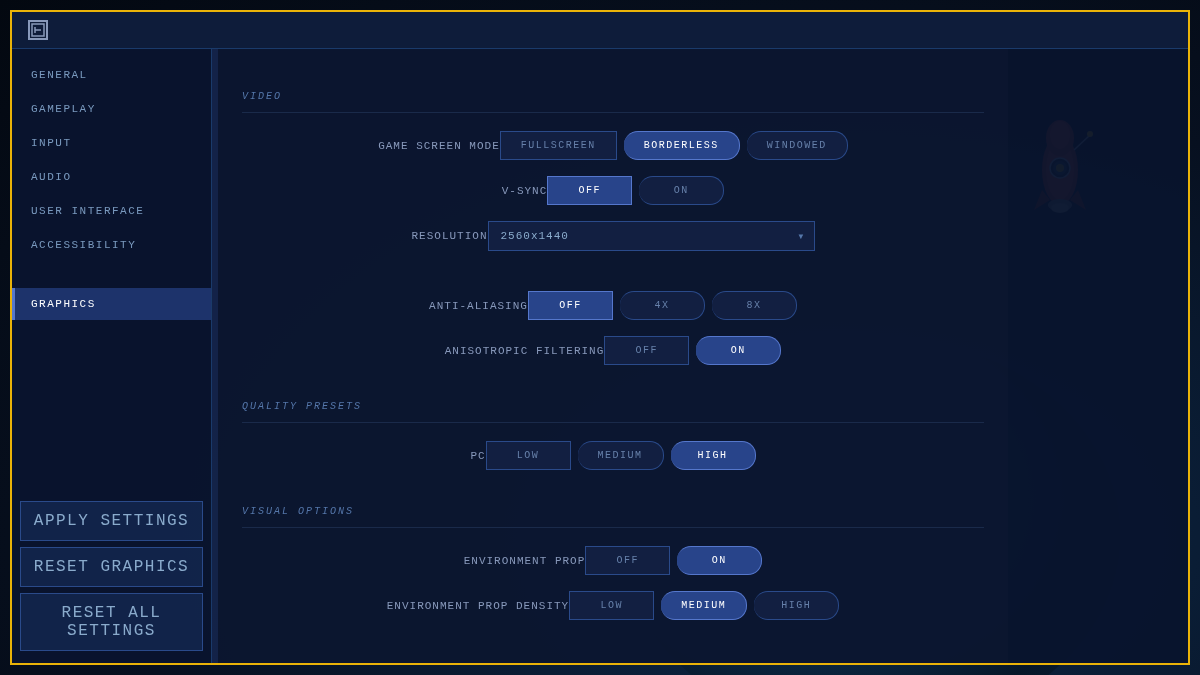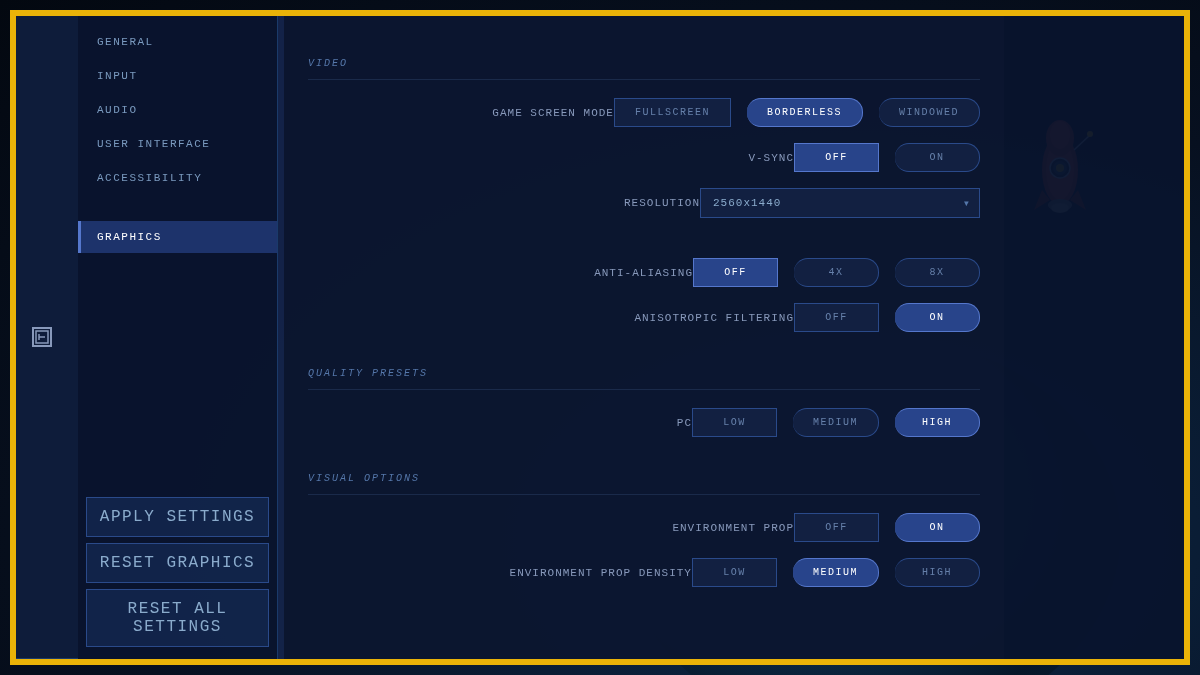--- a/index.html
+++ b/index.html
@@ -44,24 +44,24 @@
     }
 
     
     .main-panel {
       position: absolute;
       top: 10px;
       left: 10px;
       right: 10px;
       bottom: 10px;
       background: rgba(8, 20, 45, 0.95);
-      border: 6px solid #eab308;
+      border: 2px solid #eab308;
       z-index: 10;
       display: flex;
-      flex-direction: row;
+      flex-direction: column;
     }
 
     .title-bar {
       display: flex;
       align-items: center;
       padding: 8px 16px;
       background: rgba(15, 30, 60, 0.9);
       border-bottom: 1px solid #1a3a6a;
       gap: 10px;
     }
@@ -184,35 +184,35 @@
       text-transform: uppercase;
       padding: 4px 0 10px;
       border-bottom: 1px solid #1a2a4a;
       margin-bottom: 10px;
       font-style: italic;
     }
 
     .setting-row {
       display: flex;
       align-items: center;
-      justify-content: flex-end;
+      justify-content: center;
       padding: 8px 0;
       min-height: 44px;
     }
 
     .setting-label {
       color: #8899bb;
       font-size: 11px;
       letter-spacing: 1px;
       text-transform: uppercase;
     }
 
     .btn-group {
       display: flex;
-      gap: 16px;
+      gap: 7px;
     }
 
     .toggle-btn {
       padding: 8px 20px;
       background: rgba(20, 35, 70, 0.8);
       border: 1px solid #2a4a8a;
       color: #6680aa;
       font-size: 10px;
       letter-spacing: 1.5px;
       text-transform: uppercase;
@@ -228,21 +228,21 @@
     }
 
     .toggle-btn.active {
       background: rgba(60, 100, 200, 0.6);
       border-color: #5577cc;
       color: #ffffff;
     }
 
     .select-wrapper {
       position: relative;
-      width: 280px;
+      width: 327px;
     }
 
     .select-field {
       width: 100%;
       padding: 8px 30px 8px 12px;
       background: rgba(20, 35, 70, 0.8);
       border: 1px solid #2a4a8a;
       color: #8aabcc;
       font-size: 11px;
       font-family: 'Courier New', monospace;
@@ -314,20 +314,21 @@
       </svg>
     </div>
     <span class="title-text"></span>
   </div>
 
   <div class="content-area">
 
     <div class="sidebar">
       <div class="nav-items" id="nav-items">
           <div class="nav-item">General</div>
+          <div class="nav-item">Gameplay</div>
           <div class="nav-item">Input</div>
           <div class="nav-item">Audio</div>
           <div class="nav-item">User Interface</div>
           <div class="nav-item">Accessibility</div>
           <div class="nav-item active">Graphics</div>
         </div>
       <div class="sidebar-buttons" id="sidebar-buttons">
           <div class="sidebar-btn">Apply Settings</div>
           <div class="sidebar-btn">Reset Graphics</div>
           <div class="sidebar-btn">Reset All Settings</div>

